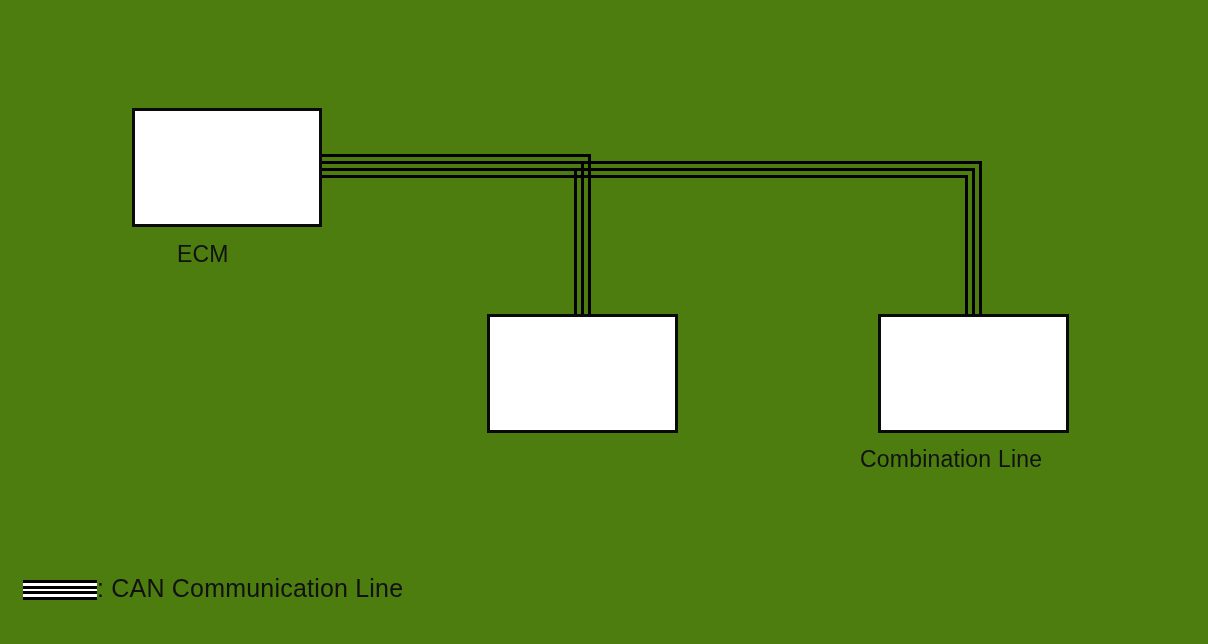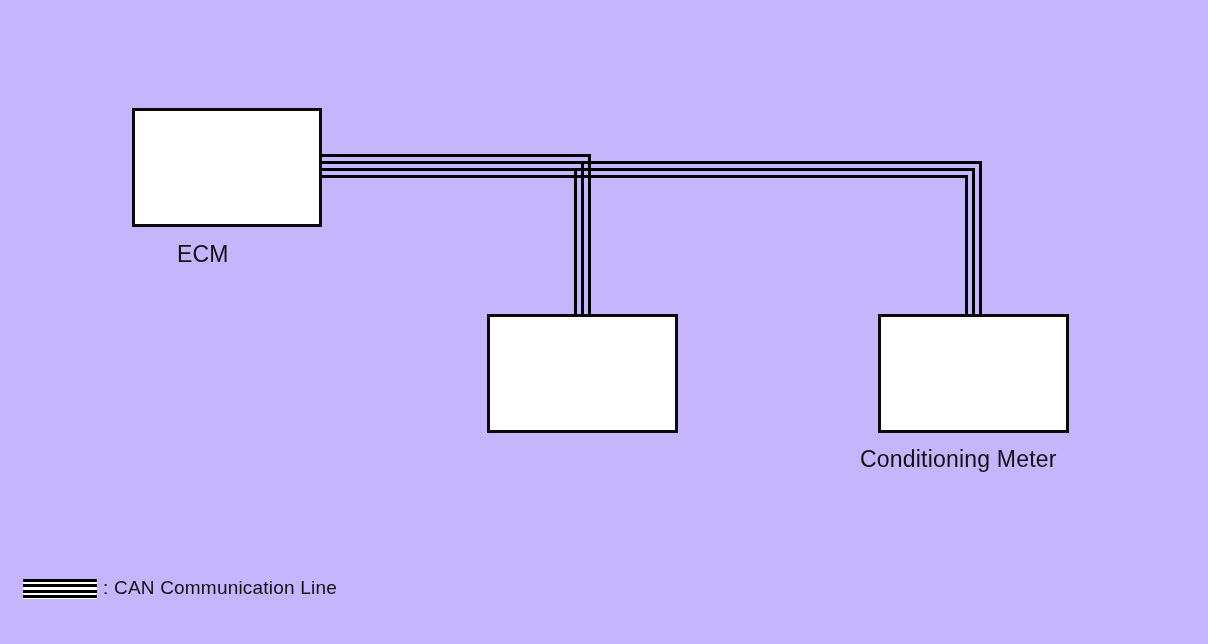--- a/index.html
+++ b/index.html
@@ -1,21 +1,21 @@
 <!DOCTYPE html>
 <html><head>
 <meta charset="utf-8">
 <style>
   html, body { margin: 0; padding: 0; }
   body { background: #ffffff; font-family: "Liberation Sans", sans-serif; }
   .stage {
     position: relative;
     width: 1208px;
     height: 644px;
-    background: #c4b5fd;
+    background: #4d7c0f;
     overflow: hidden;
   }
   .bus-svg {
     position: absolute;
     left: 0; top: 0;
     width: 1208px; height: 644px;
   }
   .bus-svg path {
     fill: none;
     stroke: #000000;
@@ -50,23 +50,22 @@
   .legend-swatch {
     width: 74px; height: 20px;
     margin-top: 3px;
     background: linear-gradient(to bottom,
       #000 0px,  #000 3px,    #fff 3px,    #fff 5.5px,
       #000 5.5px,#000 8.5px,  #fff 8.5px,  #fff 11px,
       #000 11px, #000 14px,   #fff 14px,   #fff 16.5px,
       #000 16.5px,#000 19.5px,#fff 19.5px);
   }
   .legend-text {
-    margin-left: 6px;
     color: #111111;
-    font-size: 19px;
+    font-size: 25px;
     line-height: 1;
     white-space: nowrap;
     letter-spacing: 0.2px;
   }
 </style>
 </head>
 <body>
 
 <div class="stage">
 
@@ -79,20 +78,20 @@
     <path d="M319 162 H980.5 V318"></path>
     <path d="M319 169 H973.5 V318"></path>
     <path d="M319 176 H966.5 V318"></path>
   </svg>
 
   <div class="node-box ecm"></div>
   <div class="node-box aca"></div>
   <div class="node-box cmb"></div>
 
   <div class="node-label label-ecm">ECM</div>
-  <div class="node-label label-cmb">Conditioning Meter</div>
+  <div class="node-label label-cmb">Combination Line</div>
 
   <div class="legend">
     <div class="legend-swatch"></div>
     <span class="legend-text">: CAN Communication Line</span>
   </div>
 
 </div>
 
 </body></html>

